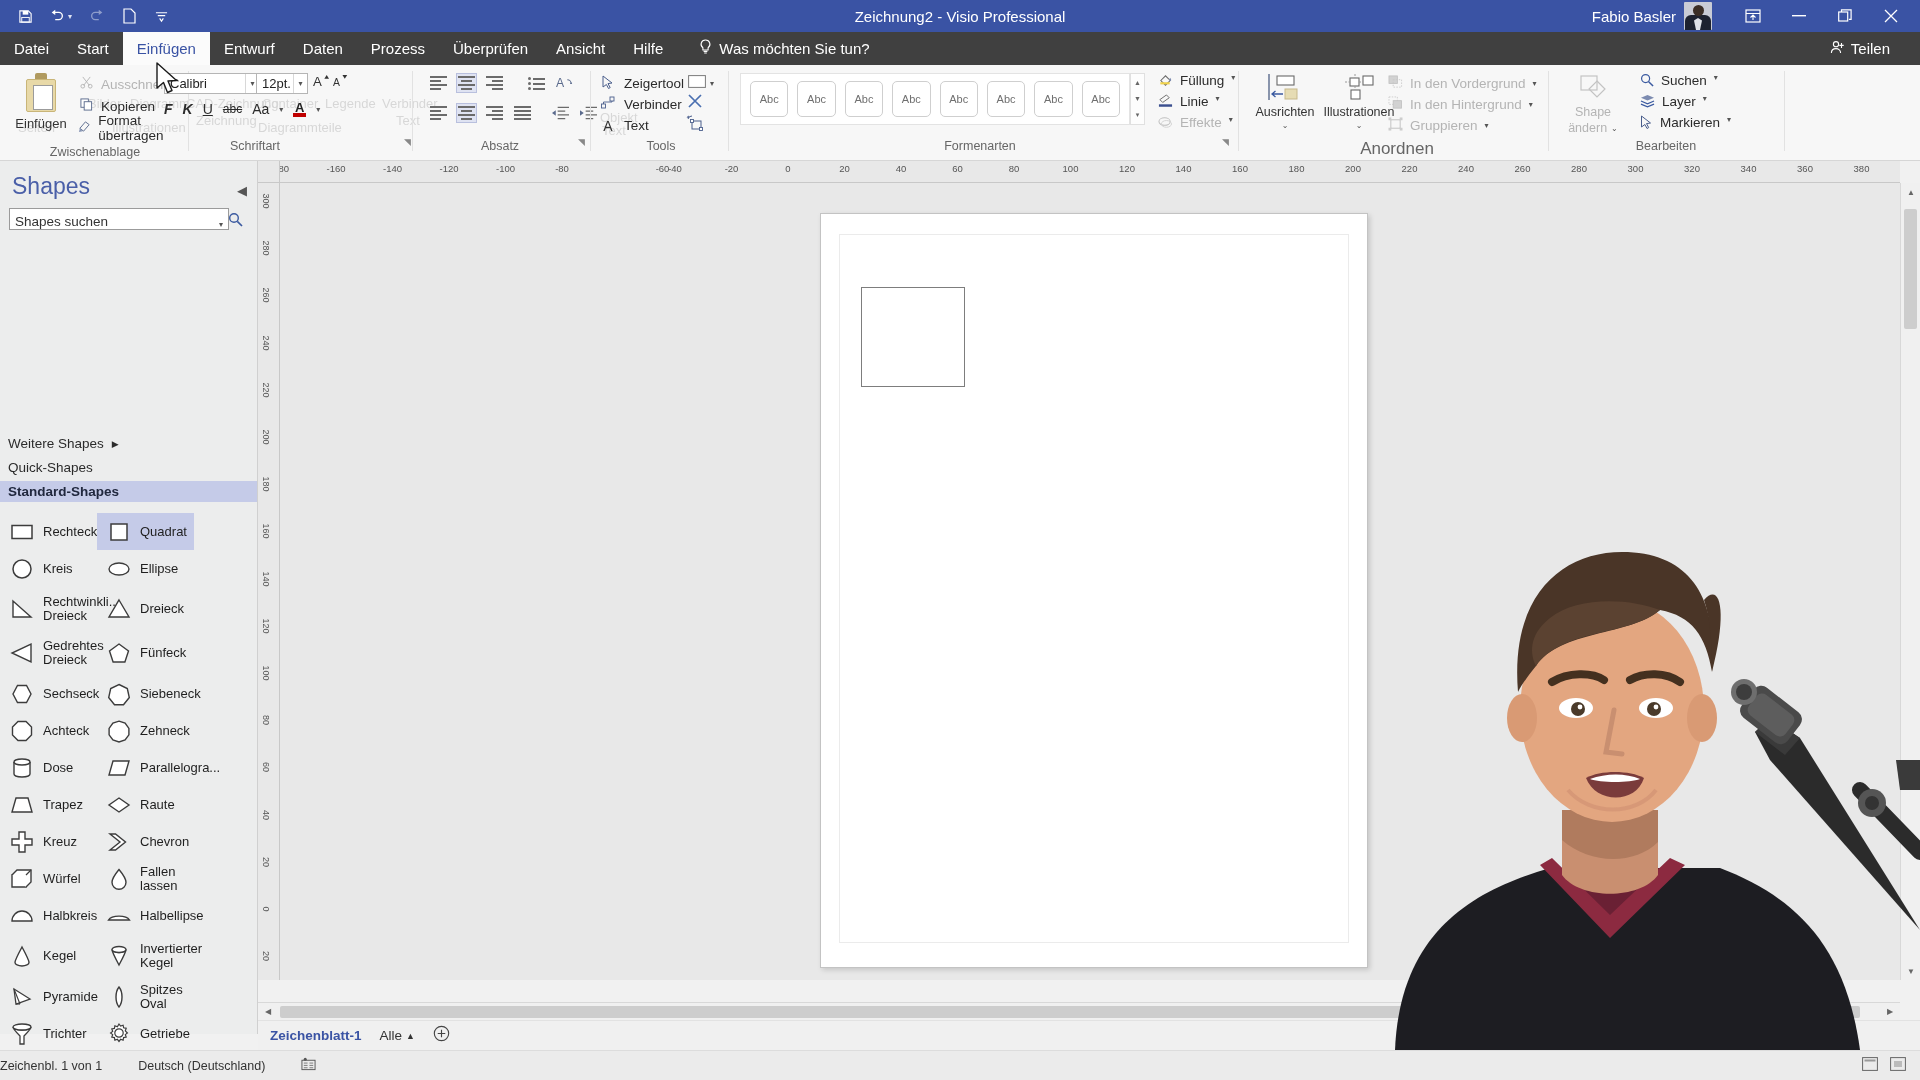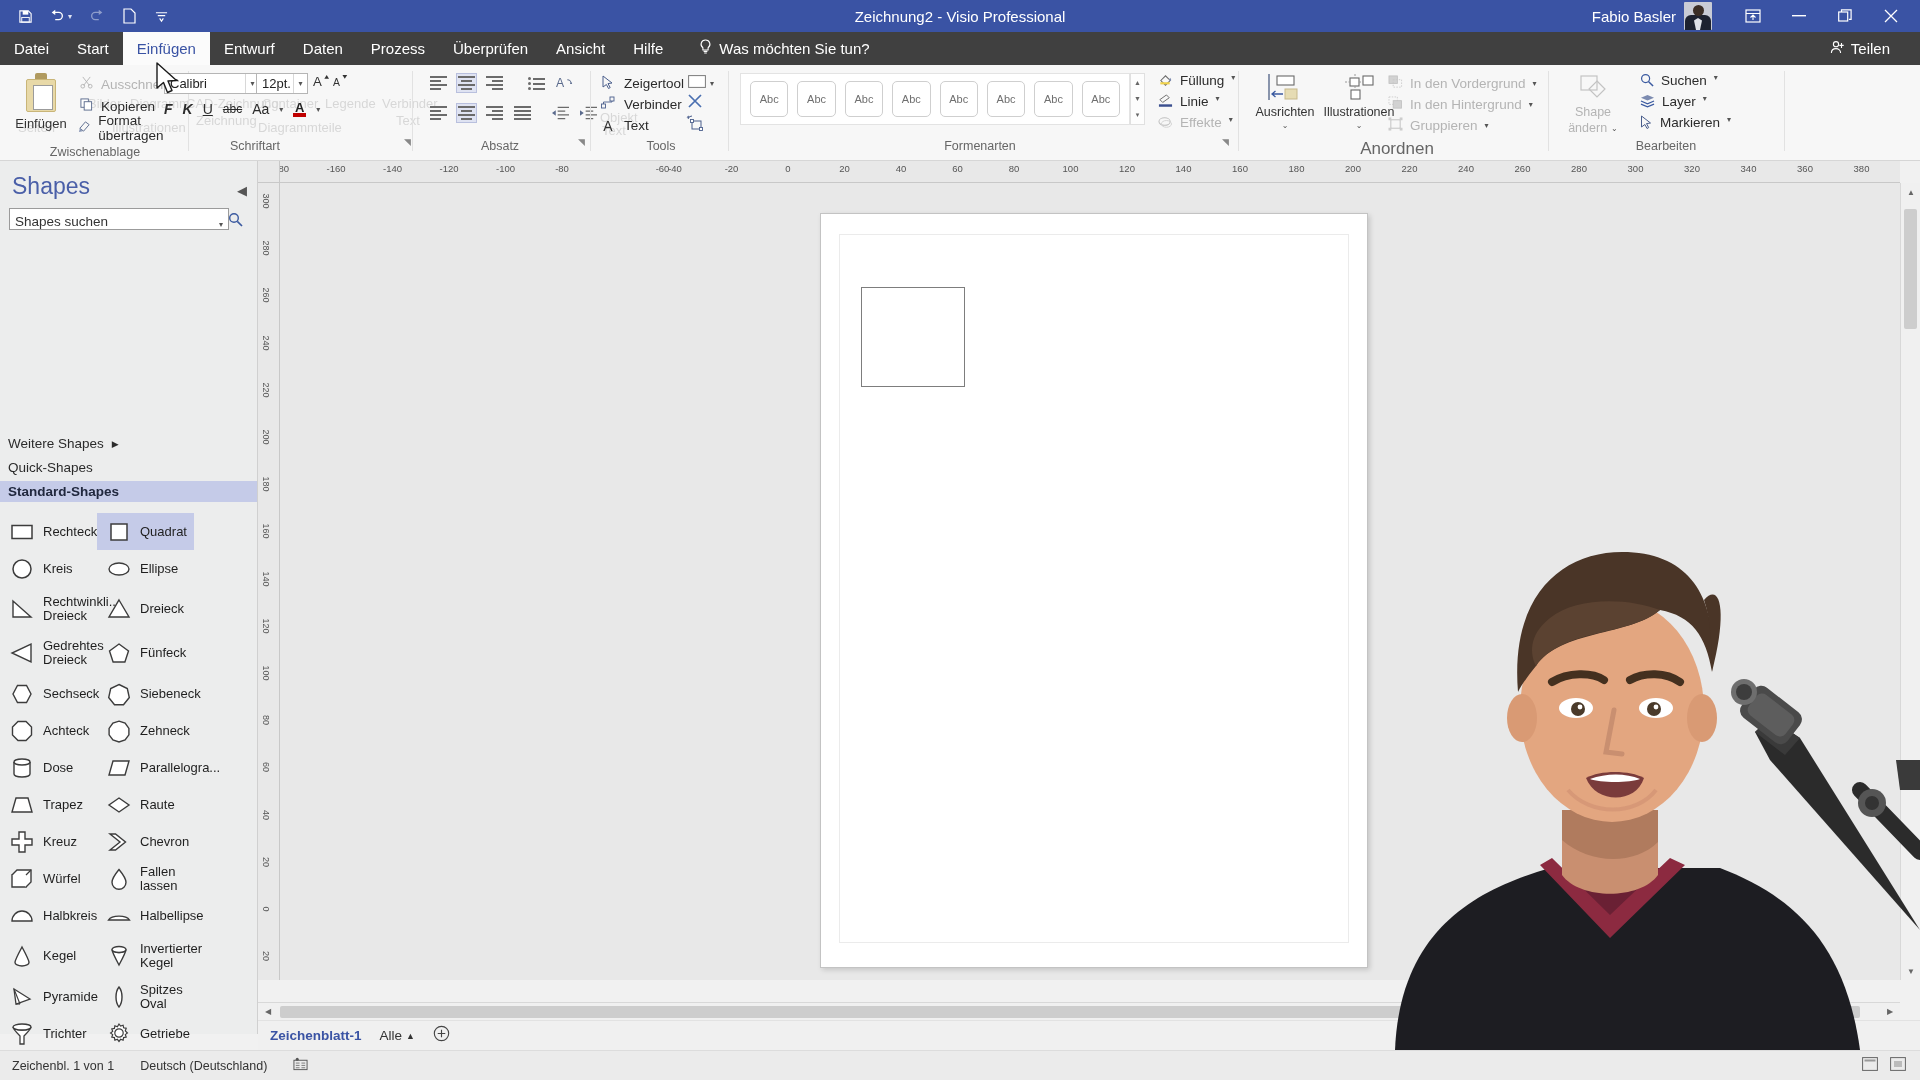--- a/index.html
+++ b/index.html
@@ -242,21 +242,21 @@
     border-top:1px solid #e2e2e2;
   }
   .ptab { font-size:13.5px; font-weight:bold; color:#3a53a4; }
   .pall { font-size:13.5px; color:#333; display:flex; align-items:center; gap:4px;}
   .padd { font-size:16px; color:#444; }
 
   
   .statusbar {
     position:absolute; left:0; bottom:0; width:1920px; height:30px;
     background:#ebebeb; border-top:1px solid #dcdcdc;
-    display:flex; align-items:center; font-size:12.5px; color:#333; gap:26px; padding-left:12px;
+    display:flex; align-items:center; font-size:12.5px; color:#333; gap:36px; 
   }
   .sb-right { margin-left:auto; display:flex; align-items:center; gap:12px; padding-right:14px; color:#555;}
   .sb-ic { font-size:12px; }
 
   
   .cursor { position:absolute; left:155px; top:62px; width:26px; height:34px; z-index:50;}
 
   
   .webcam {
     position:absolute; right:0; bottom:30px; width:620px; height:590px; overflow:hidden; z-index:40;

